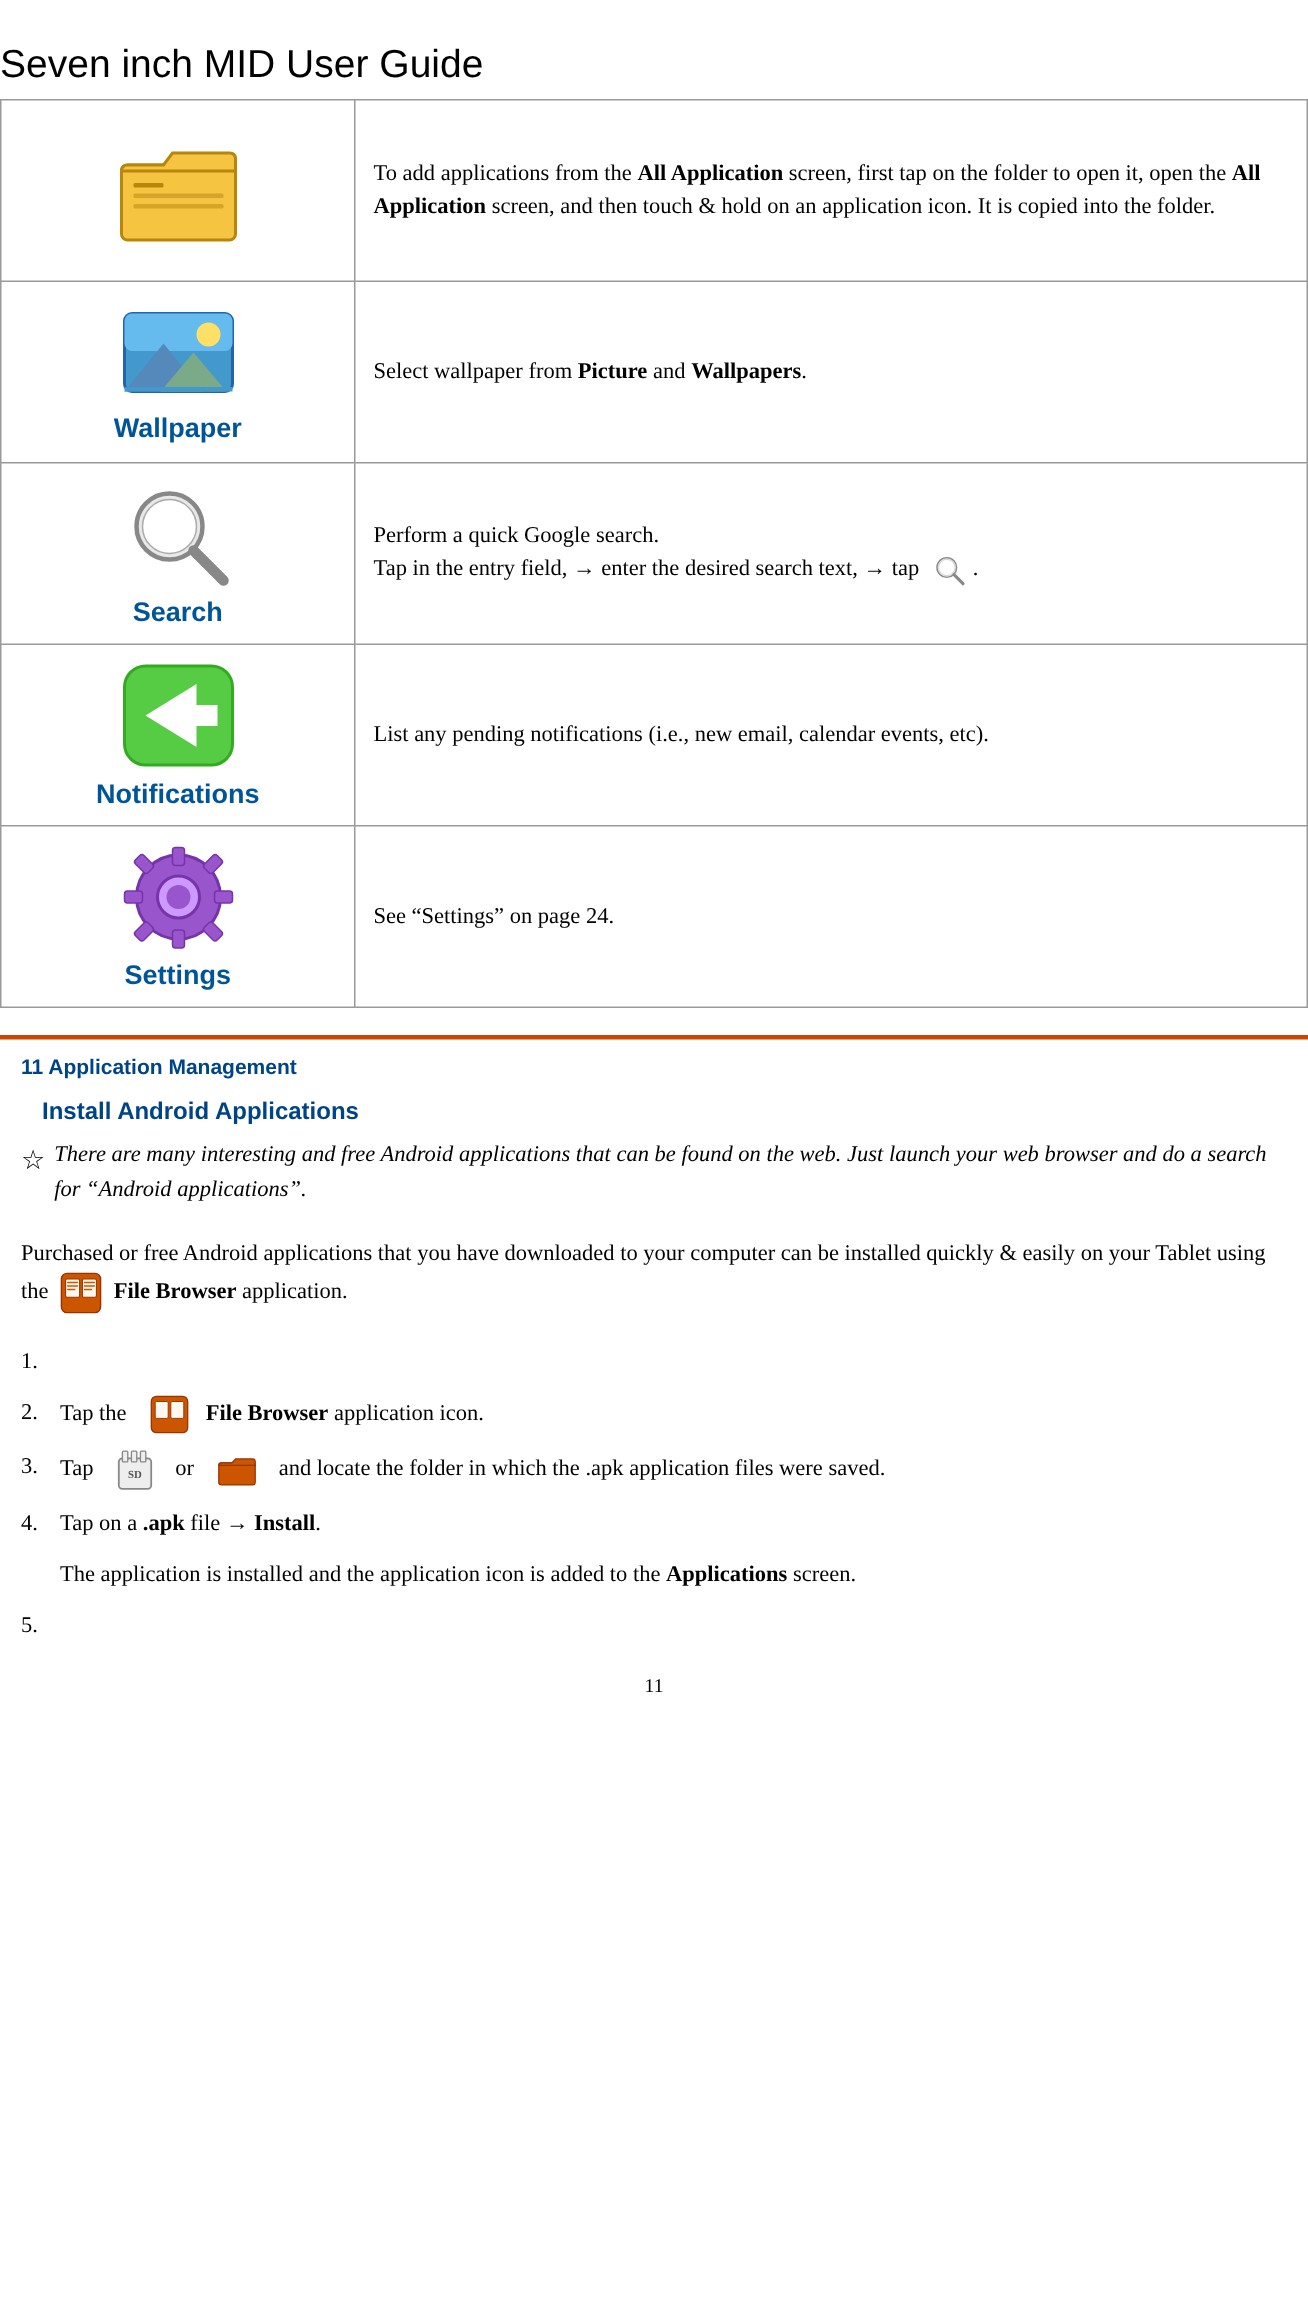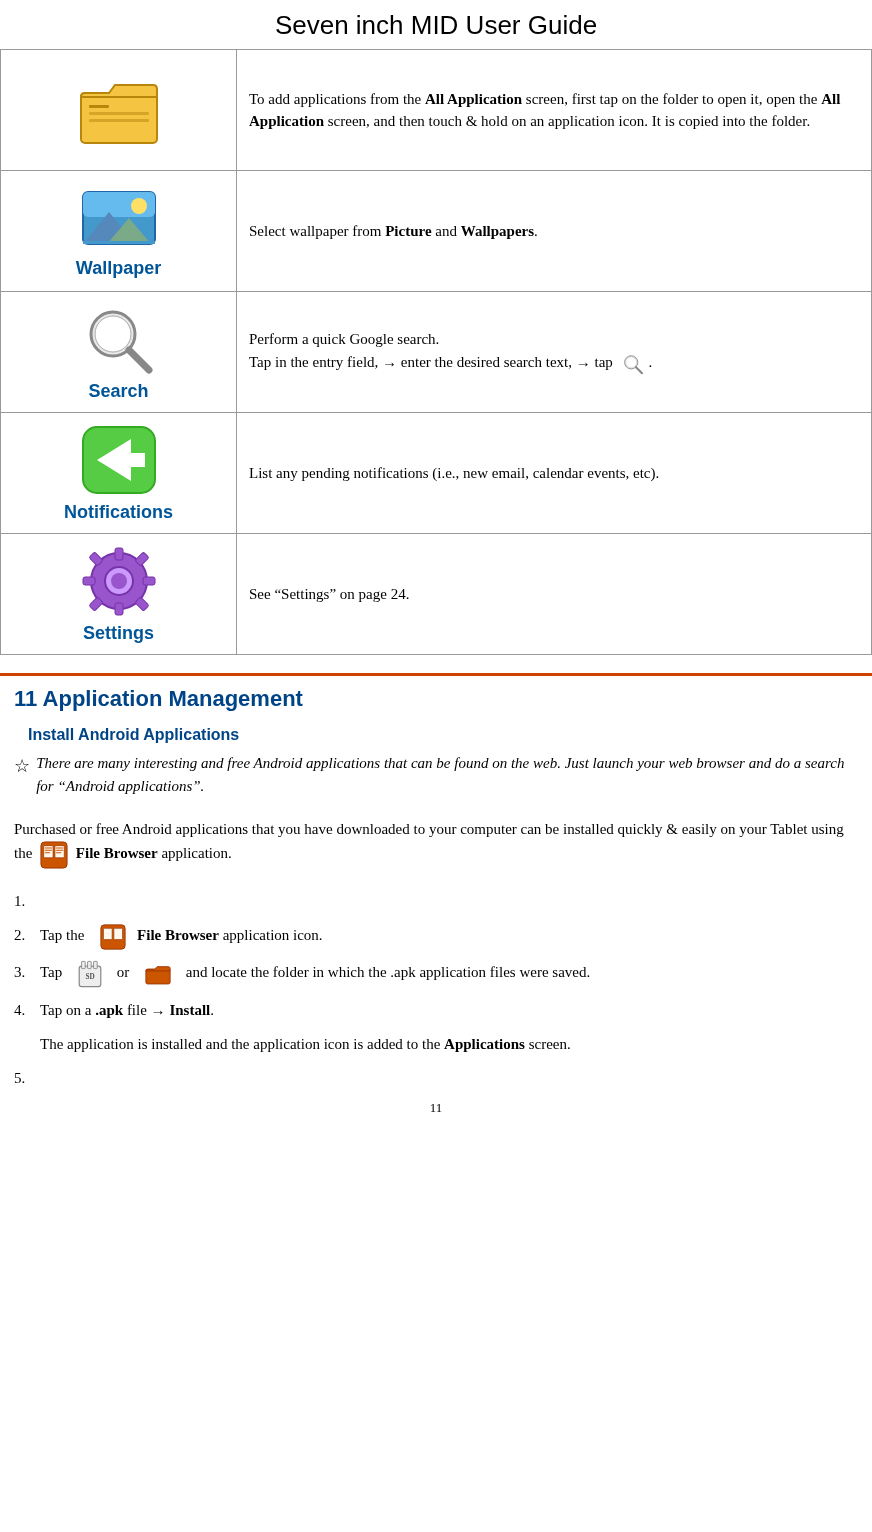--- a/index.html
+++ b/index.html
@@ -5,25 +5,26 @@
     * { box-sizing: border-box; margin: 0; padding: 0; }
     body {
       font-family: "Times New Roman", Times, serif;
       font-size: 15px;
       background: #fff;
       color: #000;
       width: 872px;
       margin: 0 auto;
     }
     h1.page-title {
-      text-align: center;
+      text-align: left;
       font-size: 26px;
       font-weight: normal;
       padding: 10px 0 8px 0;
       font-family: Arial, sans-serif;
+      margin-top: 17px;
     }
     
     .feature-table {
       width: 100%;
       border-collapse: collapse;
       border: 1px solid #999;
     }
     .feature-table td {
       border: 1px solid #999;
       padding: 10px 12px;
@@ -57,21 +58,21 @@
     }
     
     .section-divider {
       border: none;
       border-top: 3px solid #cc4400;
       margin: 18px 0 8px 0;
     }
     
     .section-heading {
       font-family: Arial, sans-serif;
-      font-size: 22px;
+      font-size: 14px;
       font-weight: bold;
       color: #004488;
       margin: 10px 0 14px 14px;
     }
     .subsection-heading {
       font-family: Arial, sans-serif;
       font-size: 16px;
       font-weight: bold;
       color: #004488;
       margin: 0 0 8px 14px;
@@ -114,21 +115,21 @@
       line-height: 1.6;
     }
     .num {
       flex-shrink: 0;
       font-weight: normal;
       min-width: 18px;
     }
     .page-num {
       text-align: center;
       font-size: 13px;
-      margin-top: 10px;
+      margin-top: 20px;
       padding-bottom: 8px;
     }
     
     
     
     .bold { font-weight: bold; }
   </style>
 </head>
 <body>
 

